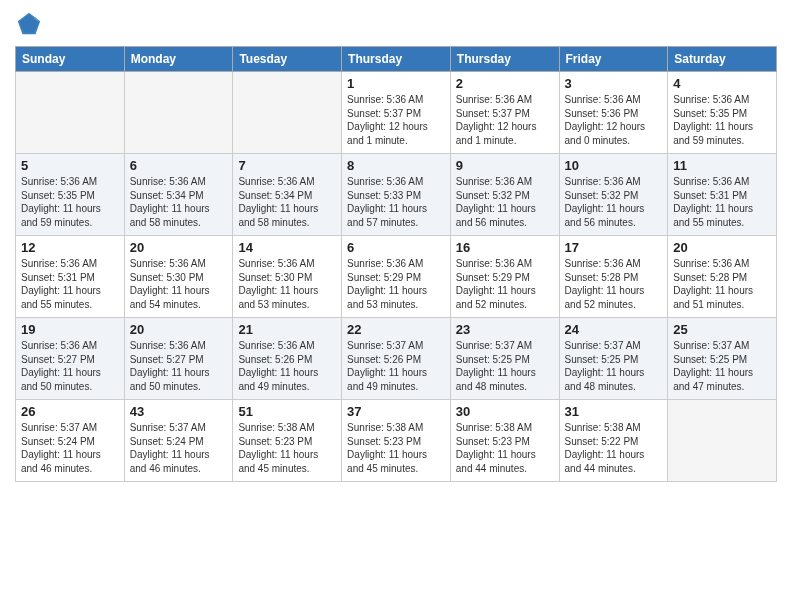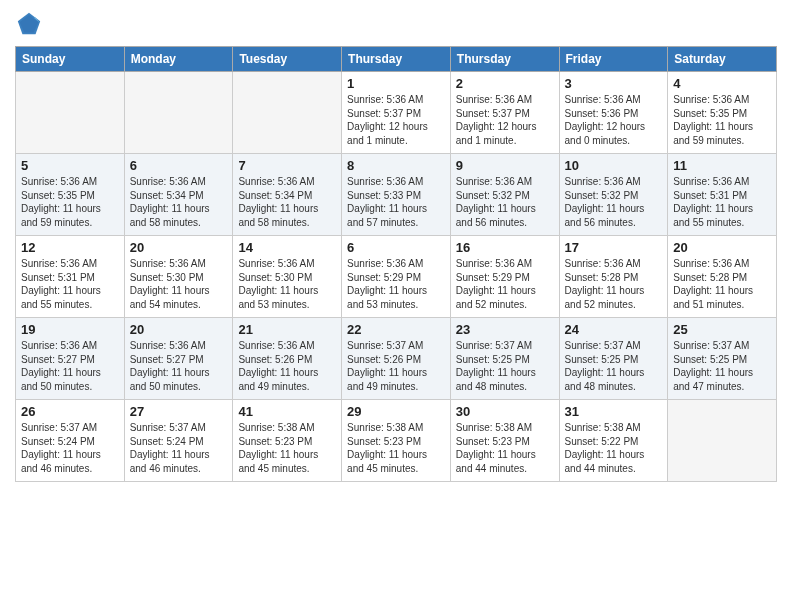--- a/index.html
+++ b/index.html
@@ -319,35 +319,35 @@
         </tr>
         <tr>
           <td>
             <div class="day-number">26</div>
             <div class="day-info" style="white-space: pre-line;">Sunrise: 5:37 AM
 Sunset: 5:24 PM
 Daylight: 11 hours
 and 46 minutes.</div>
           </td>
           <td>
-            <div class="day-number">27</div>
+            <div class="day-number">43</div>
             <div class="day-info" style="white-space: pre-line;">Sunrise: 5:37 AM
 Sunset: 5:24 PM
 Daylight: 11 hours
 and 46 minutes.</div>
           </td>
           <td>
-            <div class="day-number">41</div>
+            <div class="day-number">51</div>
             <div class="day-info" style="white-space: pre-line;">Sunrise: 5:38 AM
 Sunset: 5:23 PM
 Daylight: 11 hours
 and 45 minutes.</div>
           </td>
           <td>
-            <div class="day-number">29</div>
+            <div class="day-number">37</div>
             <div class="day-info" style="white-space: pre-line;">Sunrise: 5:38 AM
 Sunset: 5:23 PM
 Daylight: 11 hours
 and 45 minutes.</div>
           </td>
           <td>
             <div class="day-number">30</div>
             <div class="day-info" style="white-space: pre-line;">Sunrise: 5:38 AM
 Sunset: 5:23 PM
 Daylight: 11 hours

